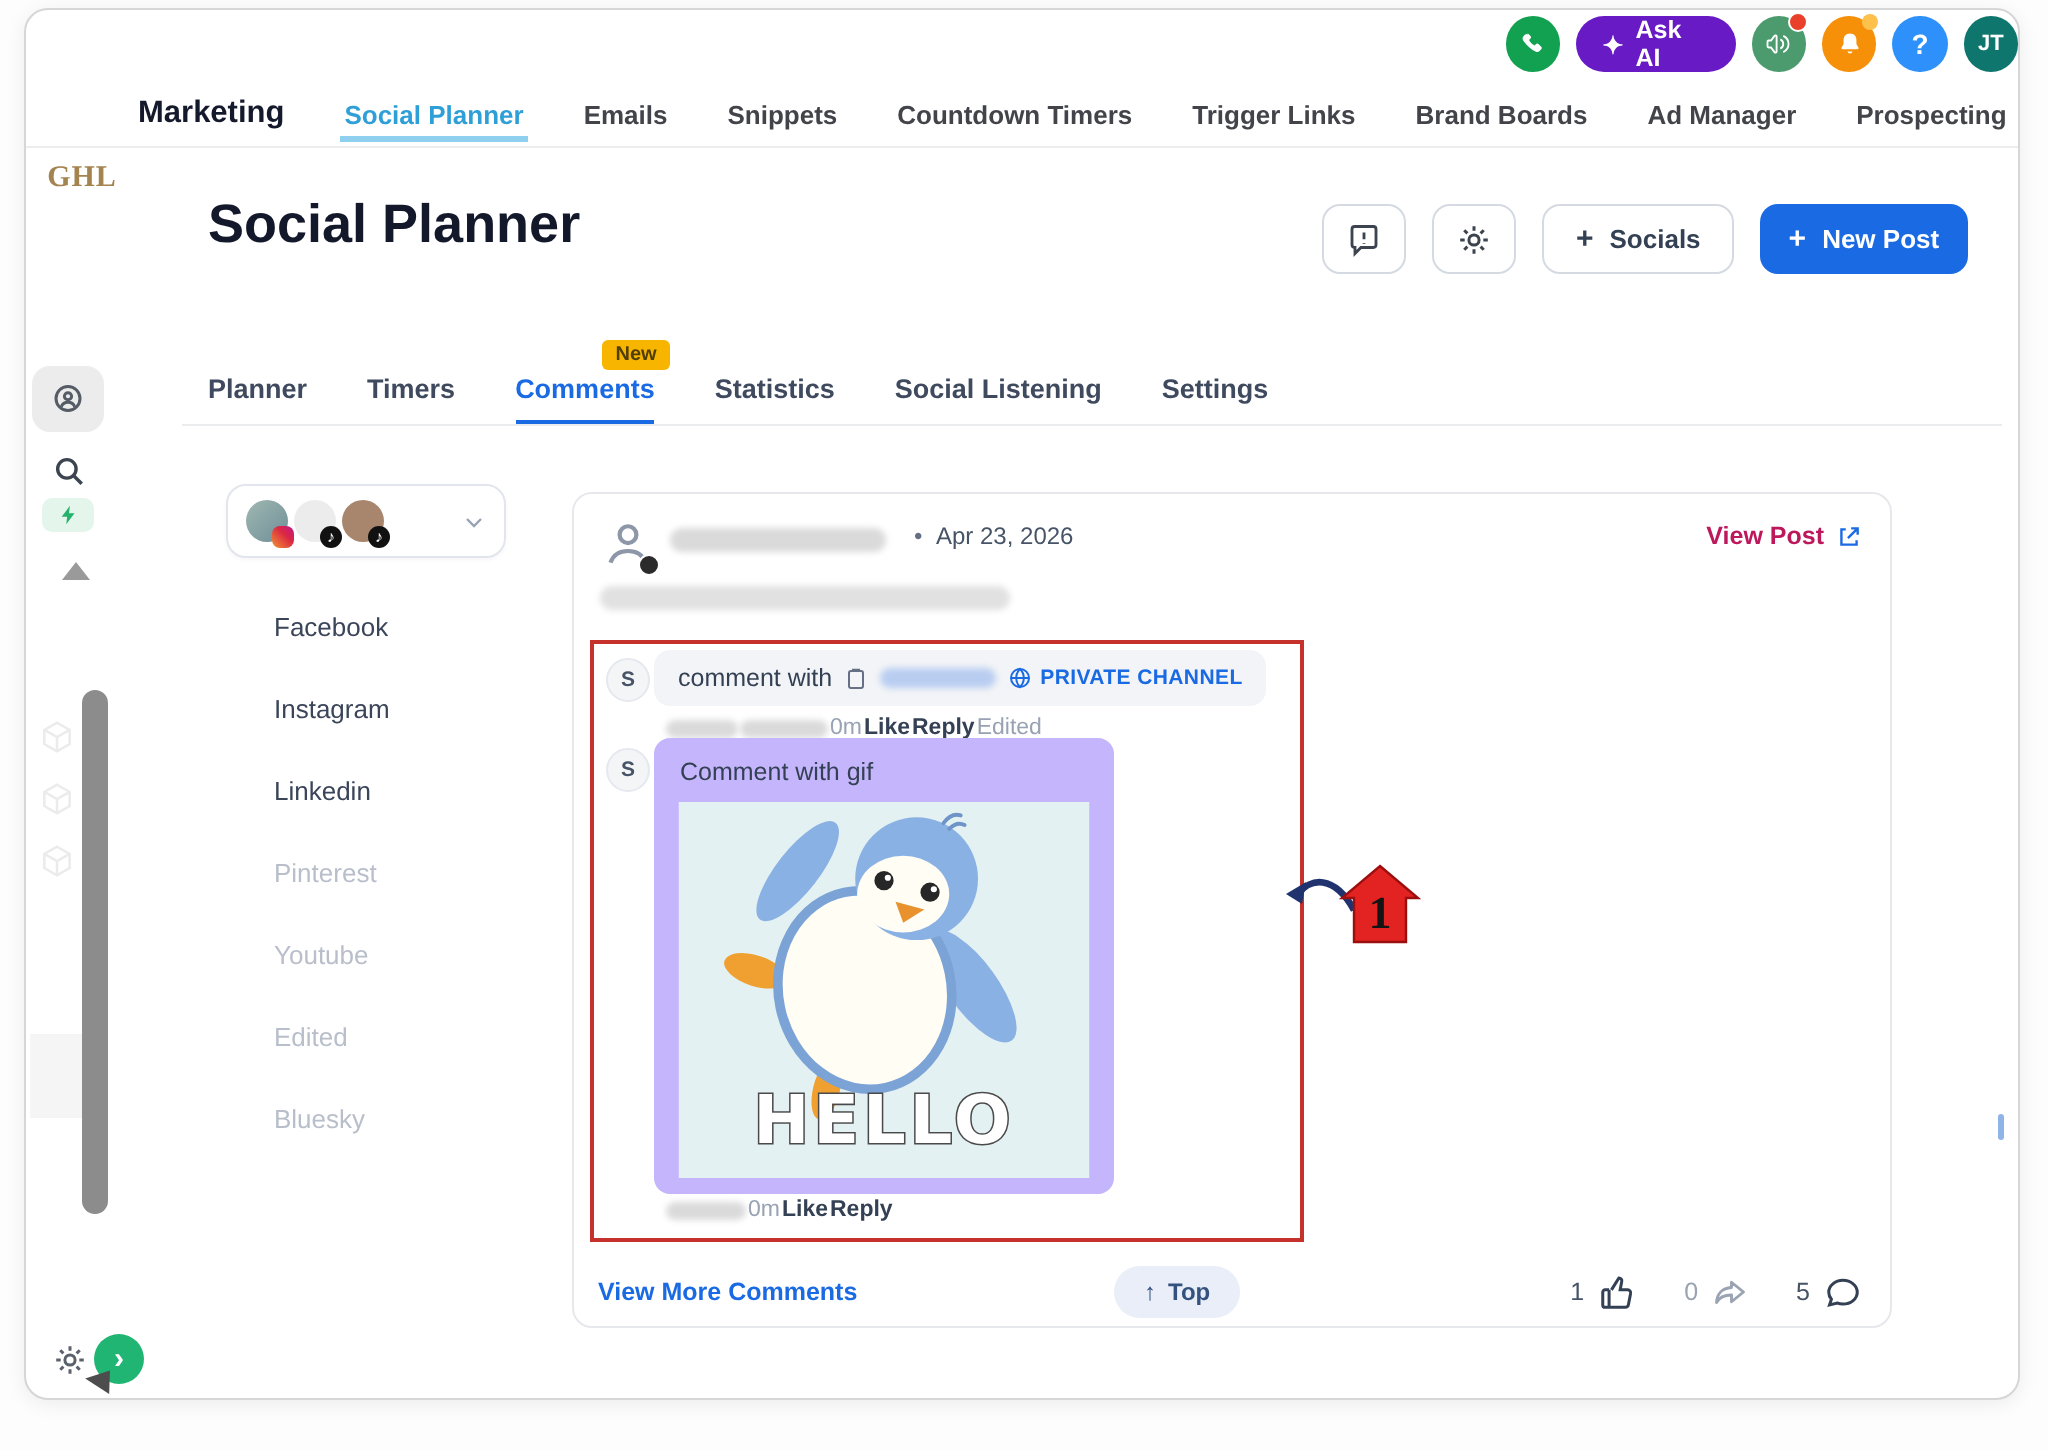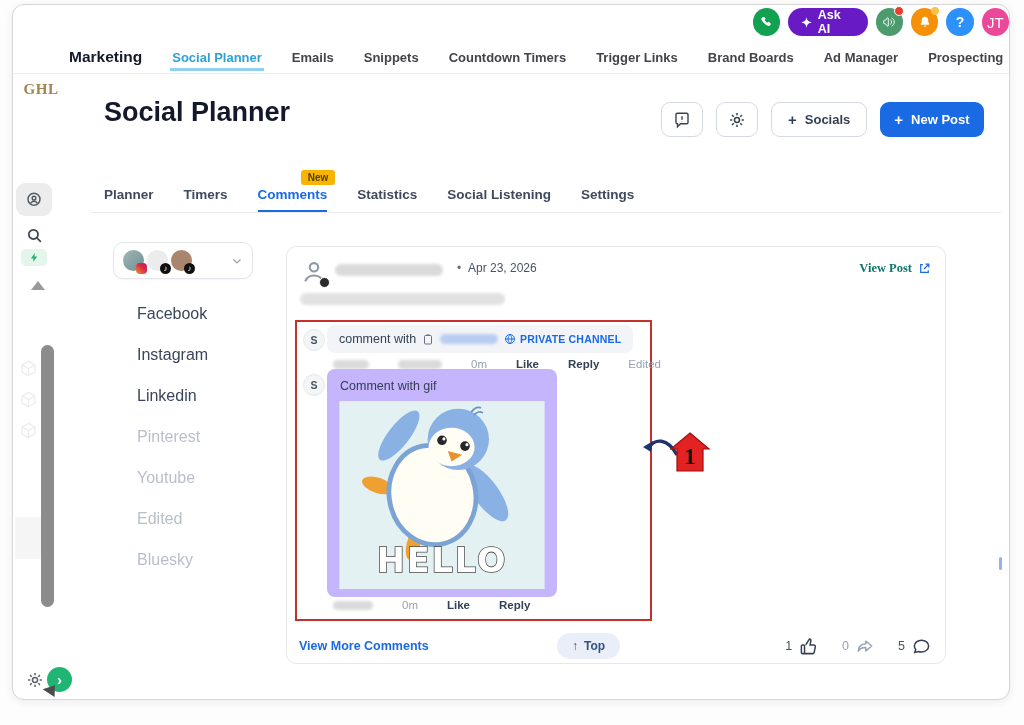--- a/index.html
+++ b/index.html
@@ -29,21 +29,21 @@
   .topbar-icons { position:absolute; left:740px; top:3px; display:flex; gap:8px; align-items:center; }
   .circle-icon { width:28px; height:28px; border-radius:50%; display:flex; align-items:center; justify-content:center; position:relative; }
   .phone { background:#12a150; }
   .askai { height:28px; border-radius:14px; background:#681bc4; color:#fff; display:flex; align-items:center; gap:6px;
            padding:0 13px; font-size:12.5px; font-weight:700; }
   .mega { background:#4c9b6e; }
   .mega .dot { position:absolute; right:-1px; top:-2px; width:10px; height:10px; border-radius:50%; background:#e8402a; border:1.5px solid #fff; }
   .bell { background:#f79009; }
   .bell .dot { position:absolute; right:-1px; top:-1px; width:8px; height:8px; border-radius:50%; background:#fdc14c; }
   .help { background:#2e90fa; color:#fff; font-size:14px; font-weight:700; }
-  .jt { background:#ec4899; color:#fff; font-size:15px; font-weight:400; }
+  .jt { background:#0f766e; color:#fff; font-size:11px; font-weight:700; }
 
   
   .nav-row { position:absolute; left:56px; top:36px; height:32px; display:flex; align-items:center; }
   .nav-section { font-size:15.5px; font-weight:700; color:#15192c; margin-right:28px; }
   .nav-tabs { display:flex; gap:26px; align-items:center; }
   .nav-tab { font-size:13px; color:#42444a; font-weight:600; padding:6px 2px; cursor:pointer; white-space:nowrap; }
   .nav-tab.active { color:#2f9fd7; border-bottom:3px solid #8fd0f1; padding-bottom:3px; }
   .top-divider { position:absolute; left:0; top:68px; right:0; height:1px; background:#ededee; }
 
   
@@ -72,49 +72,49 @@
   .avt { width:21px; height:21px; border-radius:50%; position:relative; margin-right:3px; }
   .avt .bdg { position:absolute; right:-3px; bottom:-3px; width:11px; height:11px; border-radius:3px; display:flex;
               align-items:center; justify-content:center; font-size:8px; color:#fff; }
   .avt1 { background:linear-gradient(135deg,#9fb8b2,#6f8e98); }
   .avt1 .bdg { background:linear-gradient(45deg,#f09433,#dc2743 60%,#bc1888); border-radius:4px; }
   .avt2 { background:#ececec; }
   .avt2 .bdg, .avt3 .bdg { background:#111; border-radius:50%; }
   .avt3 { background:#a8866d; }
   .chev { margin-left:auto; color:#98a2b3; }
   .channel-list { position:absolute; left:100px; top:288px; width:141px; }
-  .channel { height:41px; display:flex; align-items:center; padding-left:24px; font-size:16px; color:#3a4559;
+  .channel { height:41px; display:flex; align-items:center; padding-left:24px; font-size:13px; color:#3a4559;
              font-weight:500; border-radius:8px; cursor:pointer;text-align:right; }
   .channel.selected { background:#e9f1fc; color:#1a6ae4; font-weight:600; }
   .channel.disabled { color:#b8bfca; }
 
   
   .card { position:absolute; left:273px; top:241px; width:660px; height:418px; background:#fff;
           border:1px solid #e6e8ec; border-radius:10px; }
   .post-avatar { position:absolute; left:13px; top:11px; width:28px; height:28px; }
   .post-avatar .bdg { position:absolute; right:-2px; bottom:-2px; width:11px; height:11px; border-radius:50%;
                       background:#2b2b2b; border:1.5px solid #fff; }
   .redact { background:#dadada; border-radius:6px; filter:blur(1.6px); }
   .redact.blue { background:#b9cdf1; }
   .redact-name { position:absolute; left:48px; top:17px; width:108px; height:12px; }
   .post-dot { position:absolute; left:170px; top:14px; color:#667085; font-size:12px; }
   .post-date { position:absolute; left:181px; top:14px; color:#475467; font-size:12px; }
   .view-post { position:absolute; right:14px; top:14px; display:flex; align-items:center; gap:6px;
-               color:#0f766e; font-size:12.5px; font-weight:600; cursor:pointer;font-family:Liberation Serif, serif; }
+               color:#be185d; font-size:12.5px; font-weight:600; cursor:pointer; }
   .redact-title { position:absolute; left:13px; top:46px; width:205px; height:12px; background:#e1e1e1; }
   .redbox { position:absolute; left:8px; top:73px; width:357px; height:301px; border:2px solid #c5322c; }
   .cmt-avatar { position:absolute; width:22px; height:22px; border-radius:50%; background:#f4f5f7; border:1px solid #e5e8ee;
                 color:#475467; font-size:10.5px; font-weight:600; display:flex; align-items:center; justify-content:center; }
   .c1-avatar { left:16px; top:82px; }
   .c2-avatar { left:16px; top:127px; }
   .c1-bubble { position:absolute; left:40px; top:78px; height:28px; background:#f2f4f7; border-radius:8px;
                display:flex; align-items:center; gap:6px; padding:0 12px; font-size:12.5px; color:#344054; }
   .blur-mention { width:58px; height:10px; }
   .channel-tag { display:flex; align-items:center; gap:4px; color:#1a6ae4; font-size:10.5px; font-weight:700; letter-spacing:.2px; }
-  .meta-row { position:absolute; display:flex; align-items:center; gap:29px; font-size:11.5px; color:#98a2b3; }
+  .meta-row { position:absolute; display:flex; align-items:center; gap:1px; font-size:11.5px; color:#98a2b3; }
   .c1-meta { left:46px; top:111px; }
   .c2-meta { left:46px; top:352px; }
   .meta-strong { color:#344054; font-weight:700; cursor:pointer; }
   .meta-redact { height:9px; }
   .c2-bubble { position:absolute; left:40px; top:122px; width:230px; background:#c4b5fd; border-radius:8px; padding:8px; }
   .c2-text { font-size:12.5px; color:#344054; padding:2px 0 8px 5px; }
   .gif-box { width:214px; height:188px; border-radius:3px; overflow:hidden; }
 
   .card-footer { position:absolute; left:12px; right:14px; top:385px; height:28px; display:flex; align-items:center; }
   .view-more { color:#1a6ae4; font-size:12.5px; font-weight:600; cursor:pointer; }

